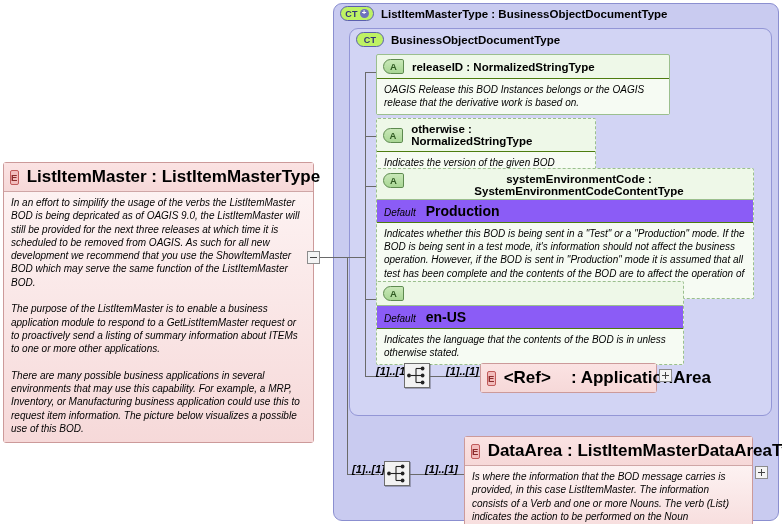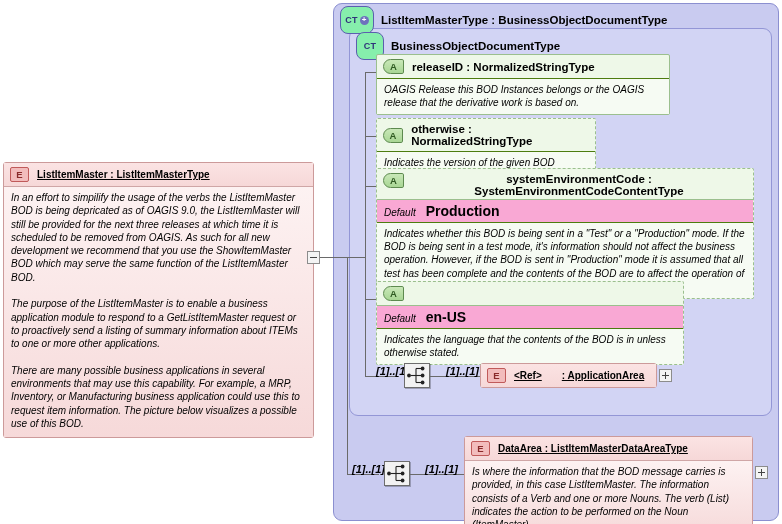--- a/index.html
+++ b/index.html
@@ -29,40 +29,40 @@
     font-weight:bold; font-size:11.5px; color:#000; white-space:nowrap;
   }
   #ct-outer-title { left:340px; top:6px; }
   #ct-inner-title { left:356px; top:32px; }
 
   .badge {
     display:inline-flex; align-items:center; justify-content:center;
     font-weight:bold; letter-spacing:.3px;
   }
   .badge-ct {
-    width:28px; height:28px; border:1.4px solid #5b5fae; border-radius:8px;
-    background:#86efac; color:#30337a; font-size:9px;
+    width:28px; height:15px; border:1.4px solid #5b5fae; border-radius:8px;
+    background:#bef264; color:#30337a; font-size:9px;
   }
   .badge-ct.with-plus { width:34px; }
   .badge-ct .pl {
     display:inline-block; width:9px; height:9px; margin-left:2px;
     border-radius:50%; background:#6e72bd; color:#fff; font-size:8px;
     line-height:8px; text-align:center; font-weight:bold;
   }
 
   
   .ebox {
     position:absolute; background:#fbeaea; border:1px solid #cc9a9a;
     border-radius:3px;
   }
   .ebox .hdr {
     display:flex; align-items:center; gap:8px; padding:4px 7px 4px 6px;
     background:linear-gradient(to bottom,#fbe3e3,#f6d8d8);
   }
-  .ebox .nm { font-weight:bold; font-size:10px; white-space:nowrap;text-decoration:underline; }
+  .ebox .nm { font-weight:bold; font-size:17px; white-space:nowrap; }
   .ebox .doc {
     border-top:1px solid #cfa6a6; padding:4px 7px 5px 7px;
     font-style:italic; font-size:10px; line-height:1.33;
     background:linear-gradient(to bottom,#fdf2f2,#f6d9d9);
   }
   .badge-e {
     width:19px; height:15px; border:1.4px solid #c05a5a; border-radius:2px;
     background:#f2bcbc; color:#8a2b2b; font-size:9.5px;
   }
 
@@ -72,21 +72,21 @@
     background:#eef8e8; border:1px solid #9bbf8e;
     border-radius:2px;
   }
   .abox.dashed .shell { border-style:dashed; }
   .abox .hdr {
     display:flex; align-items:center; gap:8px; padding:4px 7px 4px 6px;
   }
   .abox .nm { font-weight:bold; font-size:11.5px; }
   .abox .rowdef {
     border-top:1px solid #9bbf8e; padding:3px 7px;
-    display:flex; align-items:baseline; gap:10px; background:#f9a8d4;
+    display:flex; align-items:baseline; gap:10px; background:#8b5cf6;
   }
   .abox .rowdef .k { font-style:italic; font-size:10px; }
   .abox .rowdef .v { font-weight:bold; font-size:14px; }
   .abox .doc {
     border-top:1px solid #4d7c0f; padding:4px 7px 5px 7px;
     font-style:italic; font-size:10px; line-height:1.32; background:#f6fbf3;
   }
   .badge-a {
     width:21px; height:15px; border:1.4px solid #5d8a4f;
     border-radius:8px 2px 2px 8px;

